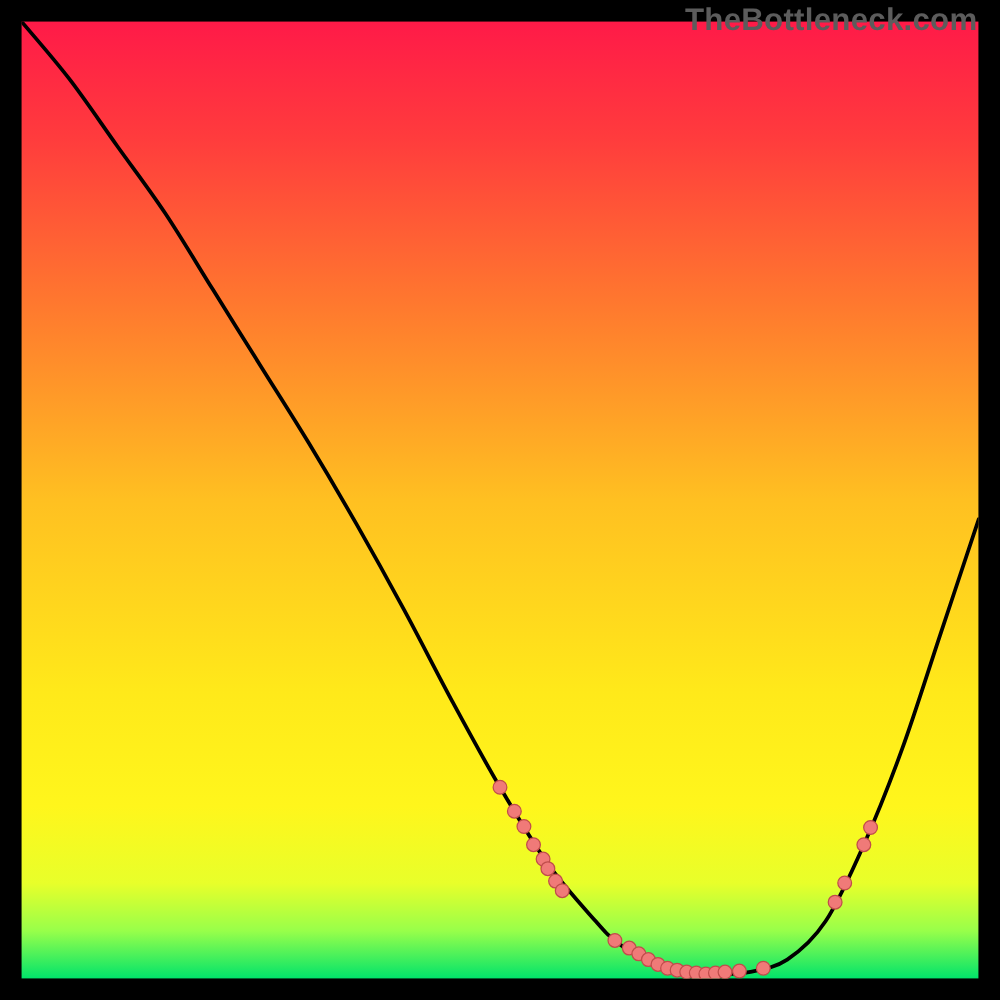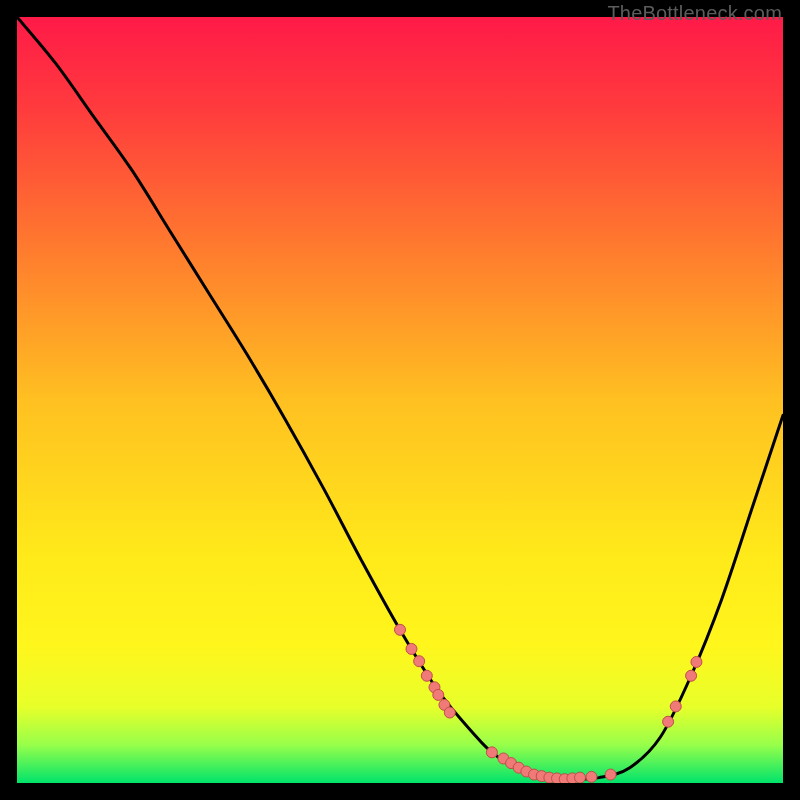--- a/index.html
+++ b/index.html
@@ -22,22 +22,22 @@
     top: 17px;
     width: 766px;
     height: 766px;
     overflow: hidden;
   }
   .watermark {
     position: absolute;
     top: 2px;
     right: 18px;
     font-family: Arial, Helvetica, sans-serif;
-    font-size: 20px;
-    font-weight: normal;
+    font-size: 25px;
+    font-weight: bold;
     color: #5c5c5c;
     letter-spacing: 0.2px;
     z-index: 10;
   }
   svg.curve {
     position: absolute;
     left: 0;
     top: 0;
     width: 766px;
     height: 766px;

